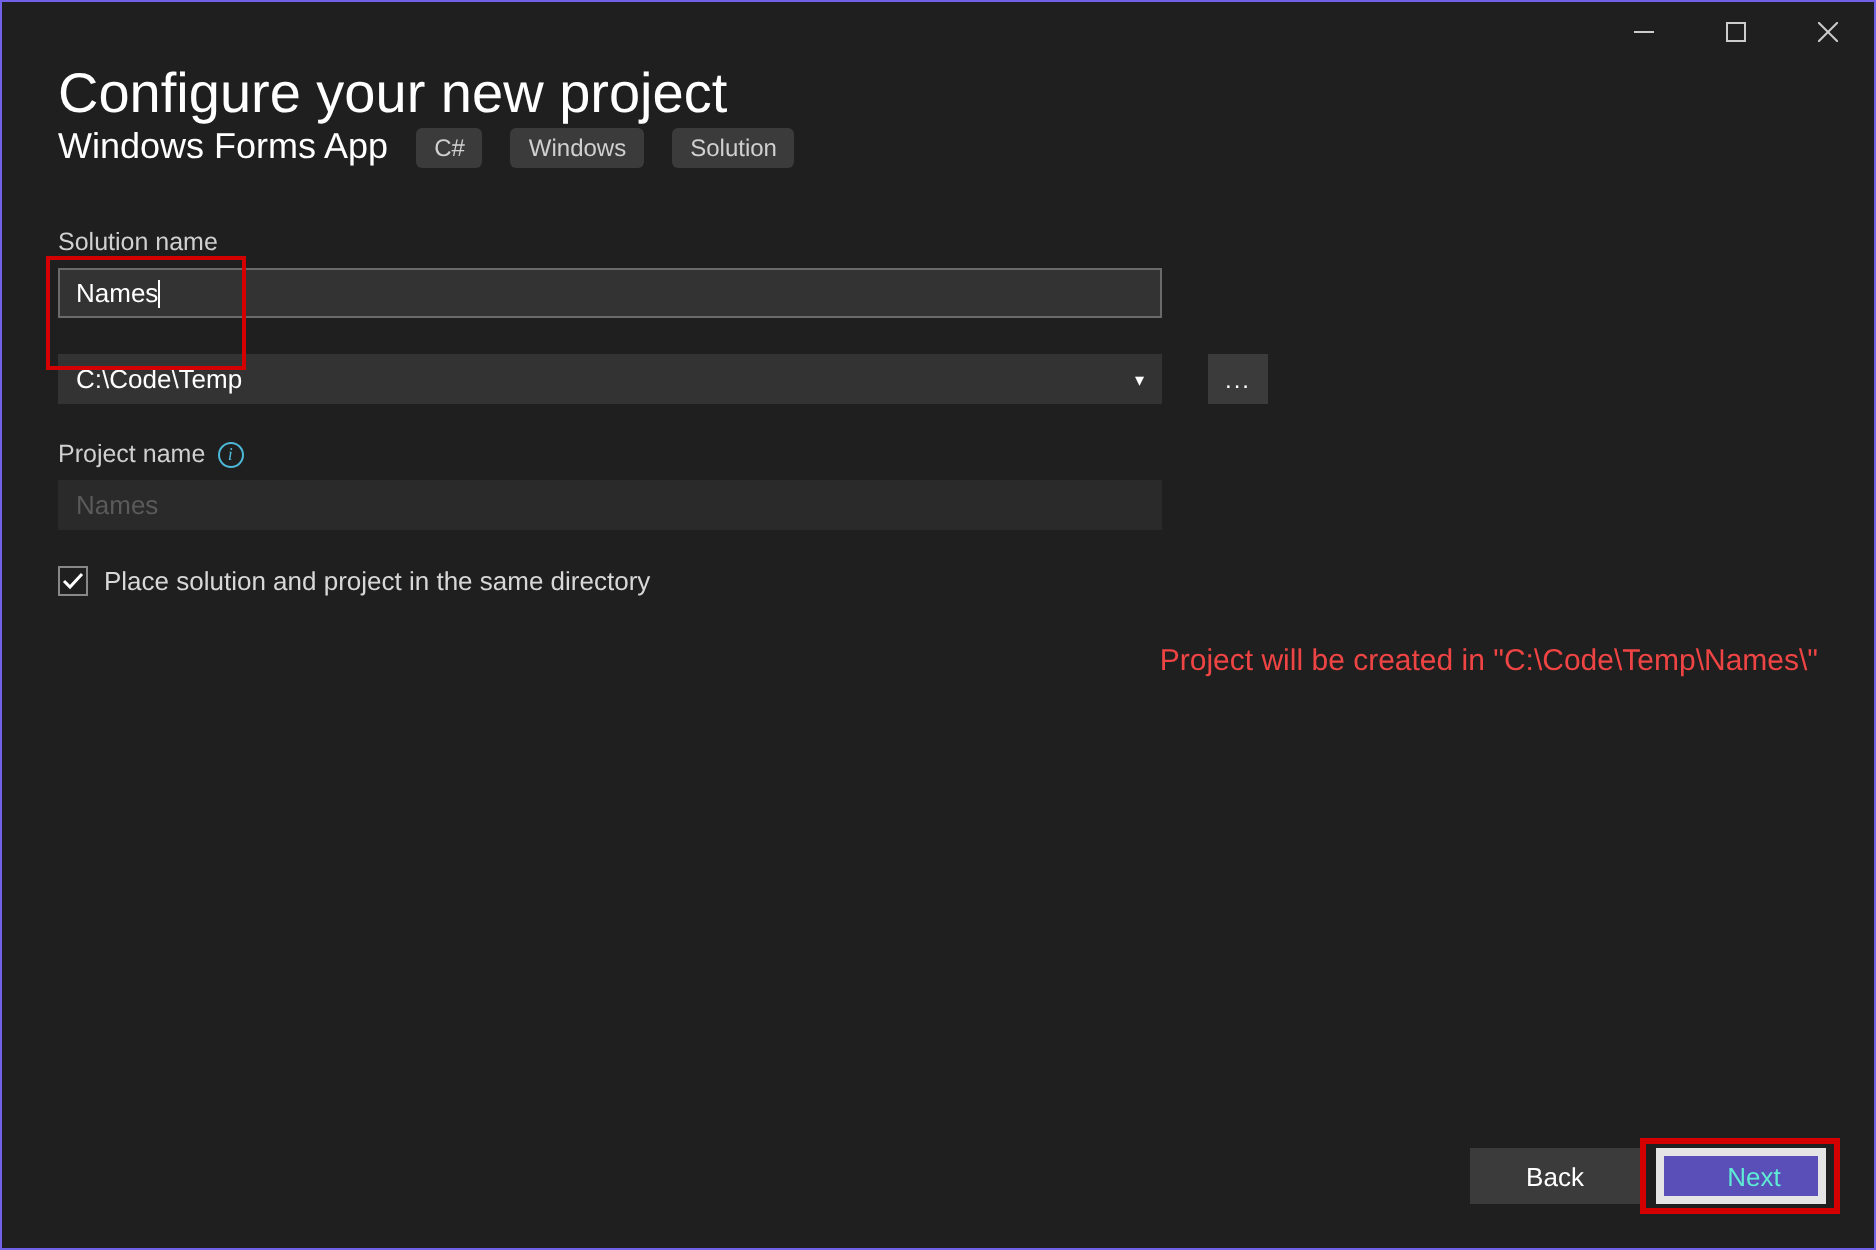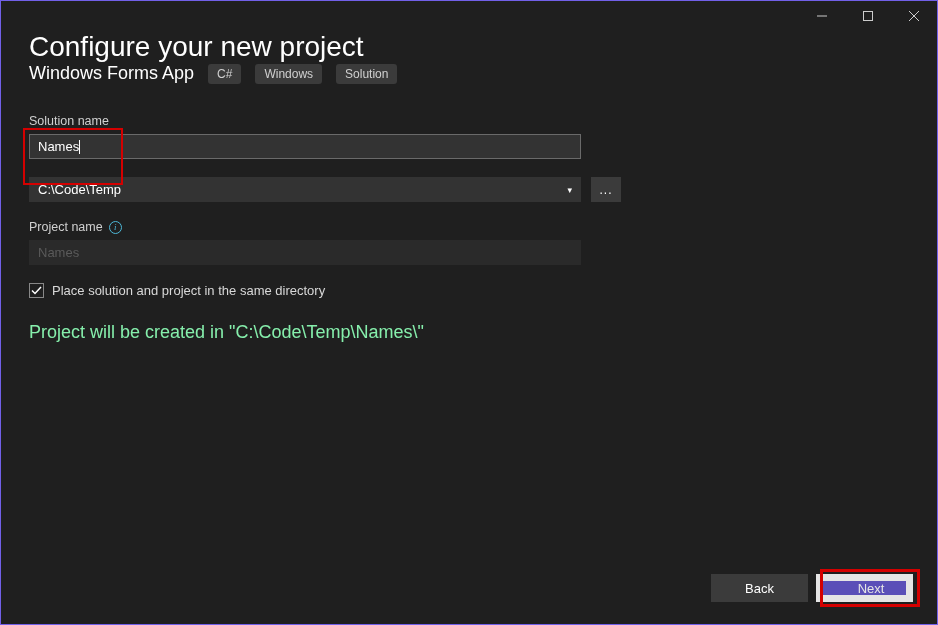--- a/index.html
+++ b/index.html
@@ -89,21 +89,21 @@
     .caret {
       display: inline-block;
       width: 1px;
       height: 14px;
       background: #ffffff;
       vertical-align: middle;
       margin-left: 0px;
     }
     .location-row {
       display: flex;
-      gap: 10px;
+      gap: 23px;
       align-items: center;
     }
     .combo {
       width: 552px;
       height: 25px;
       background: #333333;
       border: 1px solid #333333;
       display: flex;
       align-items: center;
       justify-content: space-between;
@@ -142,22 +142,23 @@
       align-items: center;
       justify-content: center;
       color: #ffffff;
       font-size: 11px;
     }
     .checkbox-label {
       font-size: 13px;
       color: #d8d8d8;
     }
     .path-info {
-      font-size: 18px;
-      color: #86efac;
+      font-size: 15px;
+      color: #ef4444;
+      text-align: right;
     }
     .highlight-box-1 {
       position: absolute;
       left: 22px;
       top: 127px;
       width: 100px;
       height: 57px;
       border: 2px solid #d40000;
       pointer-events: none;
     }
@@ -171,37 +172,37 @@
       pointer-events: none;
     }
     .footer {
       position: absolute;
       bottom: 22px;
       right: 24px;
       display: flex;
       gap: 8px;
     }
     .footer-btn {
-      width: 97px;
+      width: 85px;
       height: 28px;
       font-size: 13px;
       border: none;
       display: flex;
       align-items: center;
       justify-content: center;
       font-family: inherit;
     }
     .btn-back {
       background: #3b3b3b;
       color: #ffffff;
     }
     .btn-next {
       background: #5a4fb8;
-      border: 7px solid #e5e5e5;
-      color: #e5e5e5;
+      border: 4px solid #e5e5e5;
+      color: #5eead4;
       padding-left: 13px;
     }
     .project-name-input-wrapper {
       width: 552px;
       height: 25px;
       background: #333333;
       border: 1px solid #6a6a6a;
       display: flex;
       align-items: center;
       padding: 0 8px;

